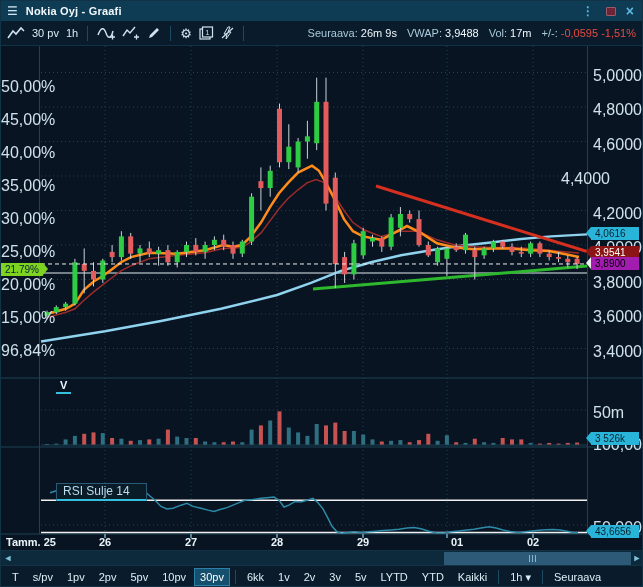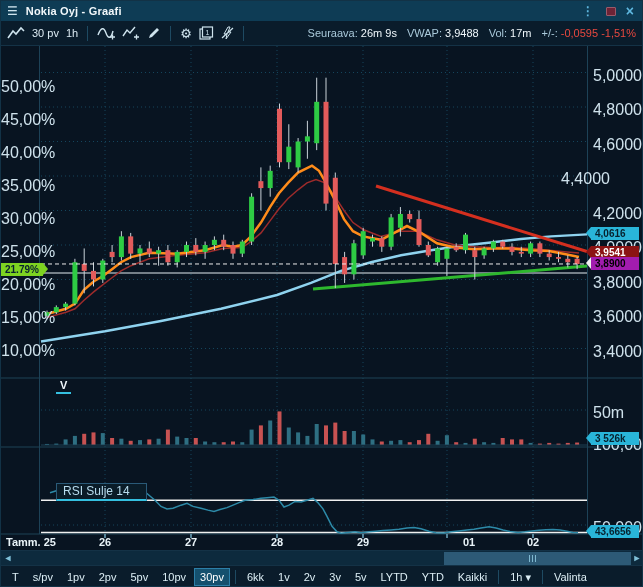--- a/index.html
+++ b/index.html
@@ -37,21 +37,21 @@
   .lgb { font-size:10px; font-weight:bold; color:#e4f1f7; background:rgba(9,25,38,.92); border:2px solid #888; padding:0px 5px 1px 5px; line-height:13px; cursor:pointer; }
   .lgb.nokia { background:#54626b; border-color:#cdd8de; text-decoration:underline; }
   .lgb.ma200 { border-color:#8b3a62; }
   .lgb.ma50  { border-color:#30b8d8; }
   .lgb.ema8  { border-color:#e07818; }
   .lgb.ema12 { border-color:#8b1a1a; }
   .lgb.buy   { border-color:#2a55cc; }
   .lgb.sell  { border-color:#cc22cc; }
 
   
-  .badge { position:absolute; font-size:10px; font-weight:bold; line-height:13px; padding:0 4px; z-index:6; }
+  .badge { position:absolute; font-size:10px; font-weight:normal; line-height:13px; padding:0 4px; z-index:6; }
   .badge.left-tip::after { content:""; position:absolute; right:-5px; top:0; border-top:6.5px solid transparent; border-bottom:6.5px solid transparent; }
   .badge.right-col::before { content:""; position:absolute; left:-5px; top:0; border-top:6.5px solid transparent; border-bottom:6.5px solid transparent; }
   .b-green { background:#7ed321; color:#082030; }
   .b-green::after { border-left:5px solid #7ed321; }
   .b-cyan  { background:#29b5d9; color:#07222f; }
   .b-cyan::before  { border-right:5px solid #29b5d9; }
   .b-red   { background:#8b1414; color:#ffffff; }
   .b-red::before   { border-right:5px solid #8b1414; }
   .b-white { background:#a21caf; color:#000000; }
   .b-white::before { border-right:5px solid #f2f2f2; }
@@ -358,21 +358,21 @@
       </svg>
     <div id="axisovl">
         <div class="ovl" style="left:0;width:34px;text-align:right;top:32px">50,00%</div>
         <div class="ovl" style="left:0;width:34px;text-align:right;top:65px">45,00%</div>
         <div class="ovl" style="left:0;width:34px;text-align:right;top:98px">40,00%</div>
         <div class="ovl" style="left:0;width:34px;text-align:right;top:131px">35,00%</div>
         <div class="ovl" style="left:0;width:34px;text-align:right;top:164px">30,00%</div>
         <div class="ovl" style="left:0;width:34px;text-align:right;top:197px">25,00%</div>
         <div class="ovl" style="left:0;width:34px;text-align:right;top:230px">20,00%</div>
         <div class="ovl" style="left:0;width:34px;text-align:right;top:263px">15,00%</div>
-        <div class="ovl" style="left:0;width:34px;text-align:right;top:296px">10,00%</div>
+        <div class="ovl" style="left:0;width:34px;text-align:right;top:296px">96,84%</div>
         <div class="ovl" style="left:592px;top:20.5px">5,0000</div>
         <div class="ovl" style="left:592px;top:55.00000000000003px">4,8000</div>
         <div class="ovl" style="left:592px;top:89.50000000000006px">4,6000</div>
         <div class="ovl" style="left:560px;top:123.99999999999994px">4,4000</div>
         <div class="ovl" style="left:592px;top:158.49999999999997px">4,2000</div>
         <div class="ovl" style="left:592px;top:193px">4,0000</div>
         <div class="ovl" style="left:592px;top:227.50000000000003px">3,8000</div>
         <div class="ovl" style="left:592px;top:262px">3,6000</div>
         <div class="ovl" style="left:592px;top:296.5px">3,4000</div>
         <div class="ovl" style="left:592px;top:358px">50m</div>
@@ -390,21 +390,21 @@
 
     <div class="vlabel">V</div>
     <div class="rsilabel">RSI Sulje 14</div>
 
     <div id="daylabels">
         <div class="daylab first" style="left: 5px;">Tamm. 25</div>
         <div class="daylab" style="left: 104px;">26</div>
         <div class="daylab" style="left: 190px;">27</div>
         <div class="daylab" style="left: 276px;">28</div>
         <div class="daylab" style="left: 362px;">29</div>
-        <div class="daylab" style="left: 468px;">01</div>
+        <div class="daylab" style="left: 456px;">01</div>
         <div class="daylab" style="left: 532px;">02</div>
       </div>
   </div>
 
   <div class="hscroll">
     <span class="arr l">◄</span>
     <span class="arr r">►</span>
     <div class="thumb">
         <span class="grip"></span>
       </div>
@@ -426,16 +426,16 @@
     <span class="bi">5v</span>
     <span class="bi">LYTD</span>
     <span class="bi">YTD</span>
     <span class="bi">Kaikki</span>
     <span class="sep"></span>
     <span class="bi drop">
         <span>1h</span>
         <span>▾</span>
       </span>
     <span class="sep"></span>
-    <span class="bi">Valinta</span>
+    <span class="bi">Seuraava</span>
   </div>
 
 </div>
 
 </body></html>

